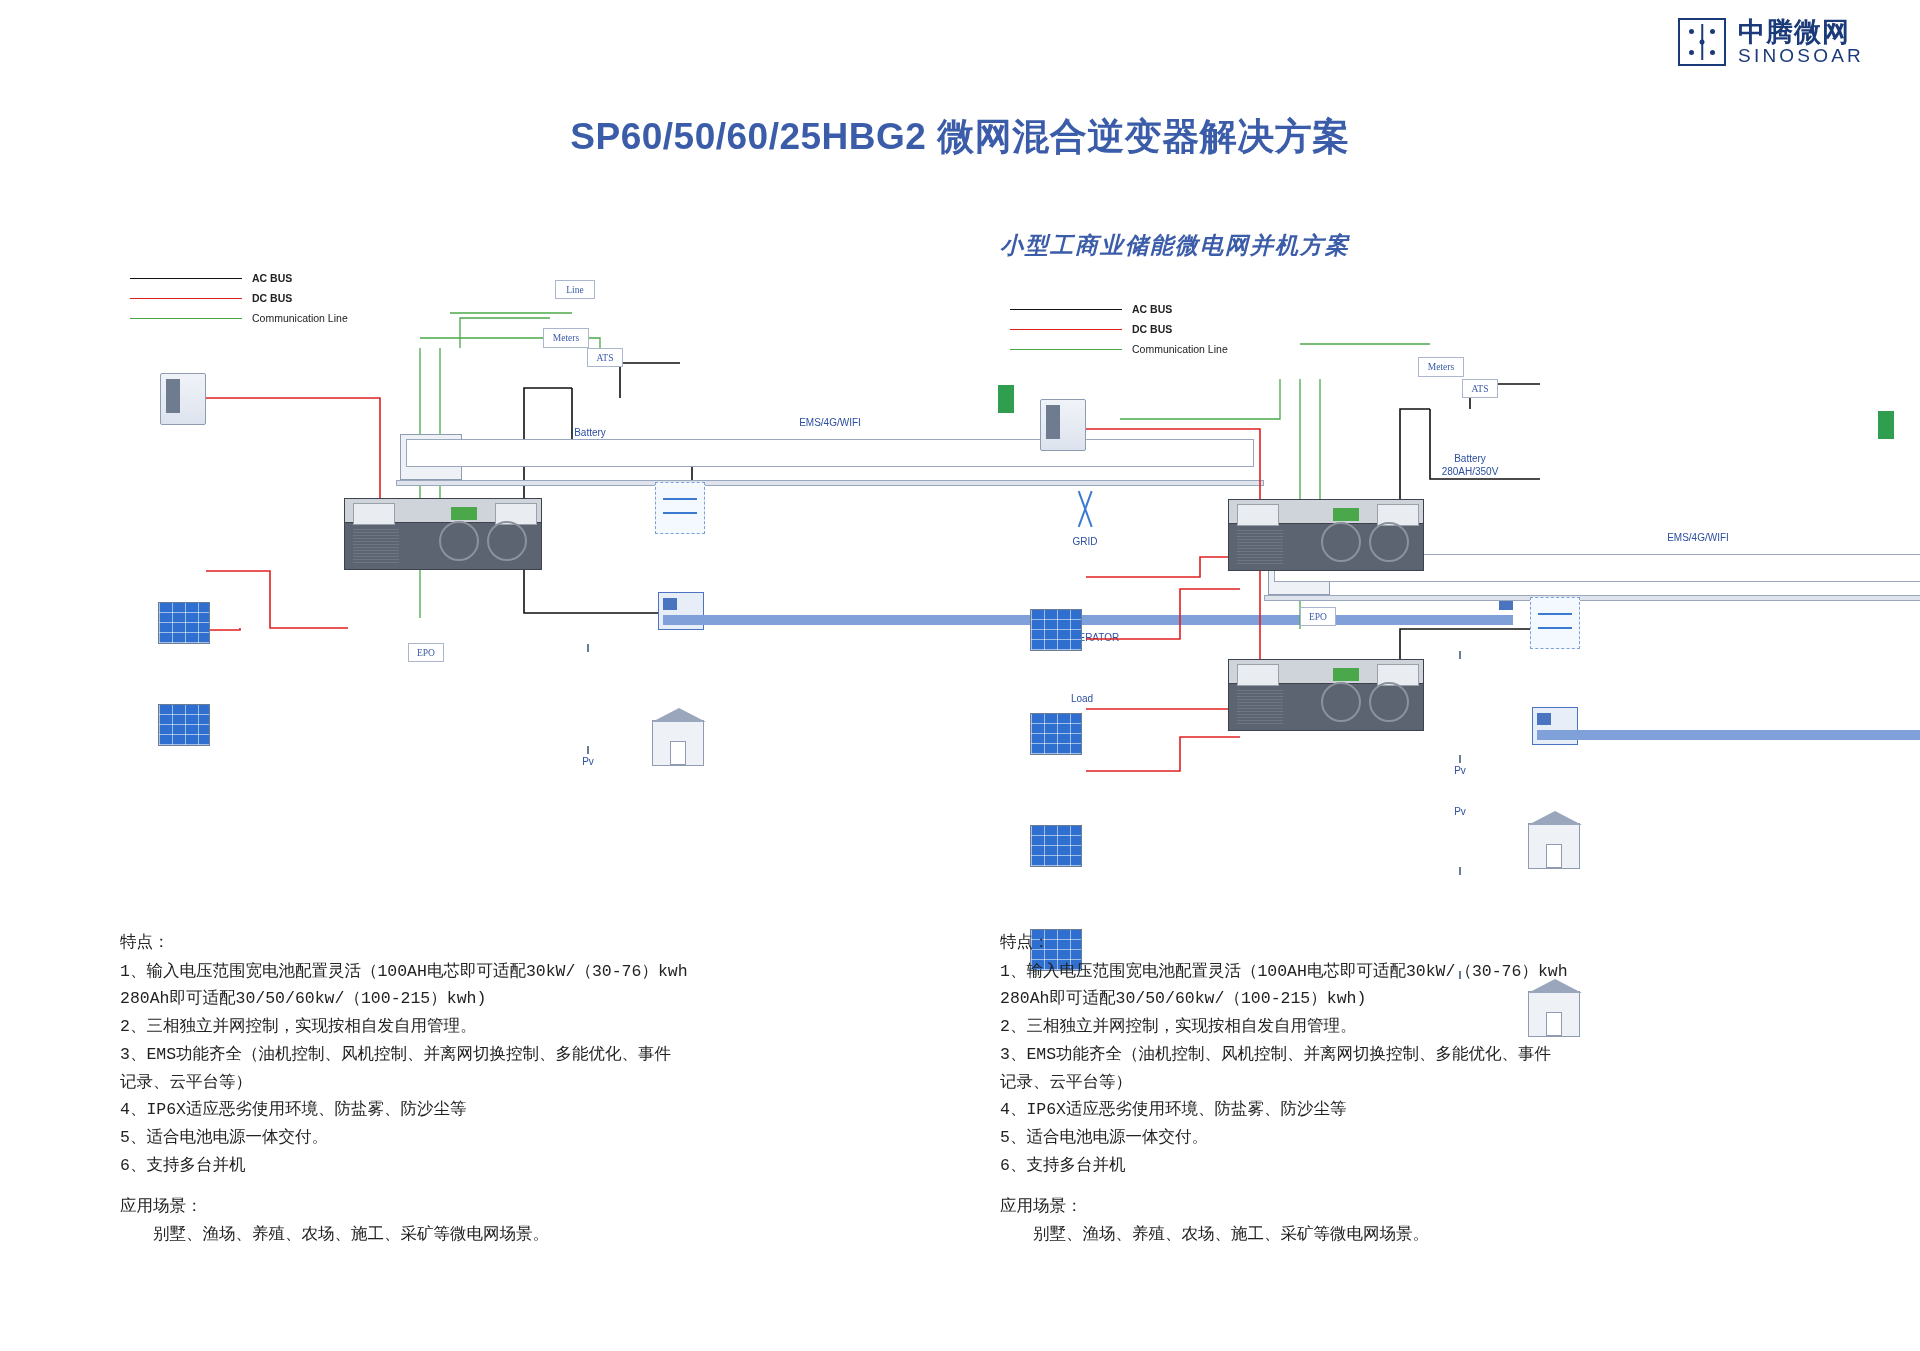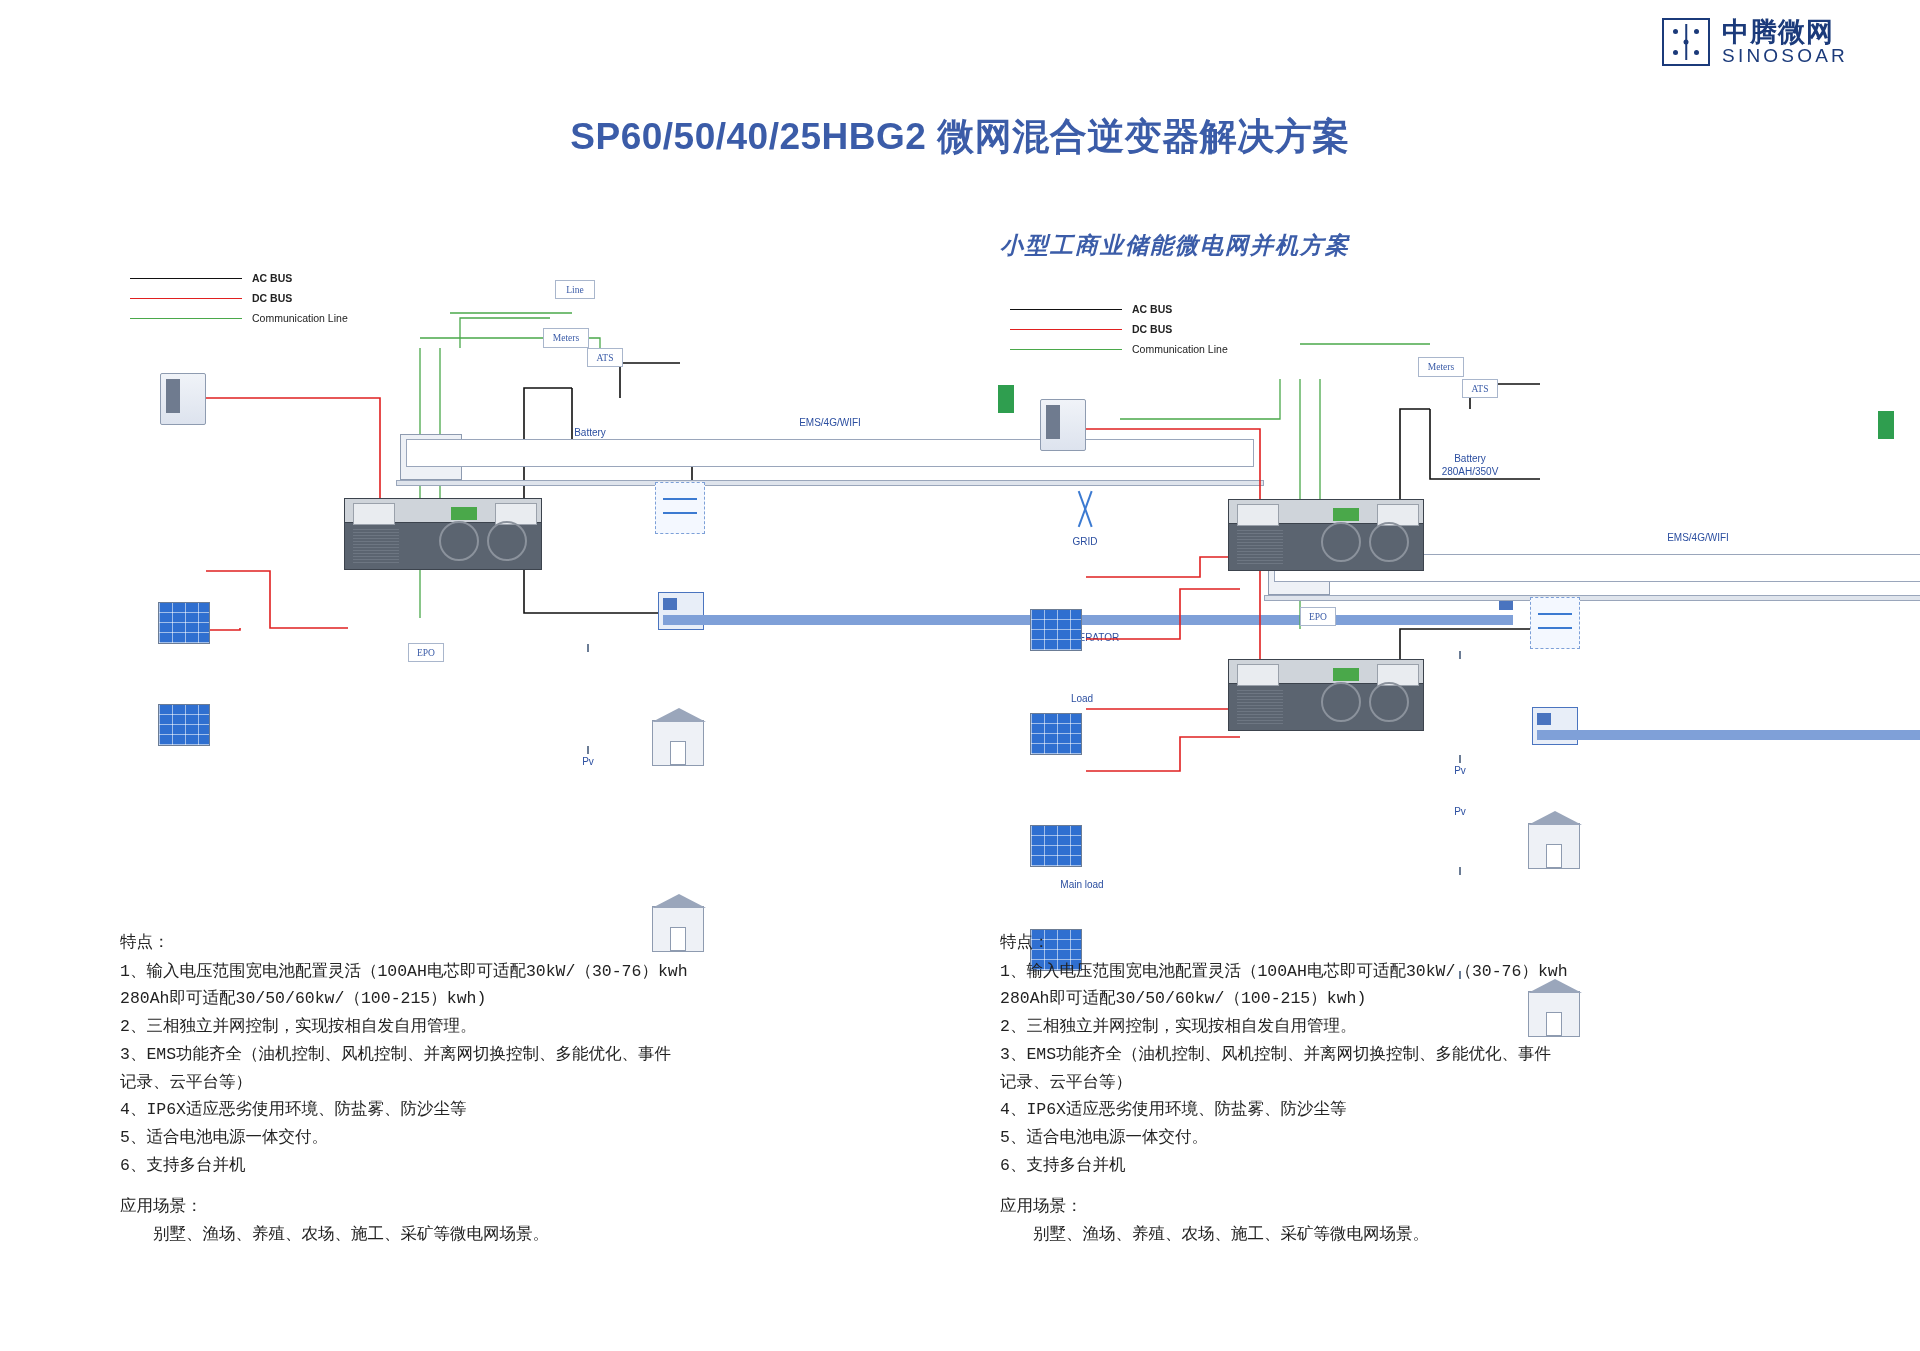--- a/index.html
+++ b/index.html
@@ -6,21 +6,21 @@
   html, body { margin:0; padding:0; }
   body {
     width:1920px; height:1351px;
     background:#ffffff;
     font-family:"Liberation Sans", sans-serif;
     color:#333;
     position:relative;
     overflow:hidden;
   }
   
-  .logo { position:absolute; top:18px; right:72px; display:flex; gap:12px; }
+  .logo { position:absolute; top:18px; right:56px; display:flex; gap:12px; }
   .logo-mark { width:48px; height:48px; border:2px solid #1b3a7a; position:relative; }
   .logo-mark .dot { position:absolute; width:5px; height:5px; border-radius:50%; background:#1b3a7a; }
   .logo-mark .vline { position:absolute; left:50%; top:4px; bottom:4px; width:1.5px; background:#1b3a7a; transform:translateX(-50%); }
   .logo-text { line-height:1.05; }
   .logo-cn { font-size:27px; font-weight:bold; color:#1b3a7a; letter-spacing:1px; }
   .logo-en { font-size:19px; color:#1b3a7a; letter-spacing:3.2px; }
 
   
   .main-title {
     position:absolute; top:112px; left:0; width:1920px; text-align:center;
@@ -126,21 +126,21 @@
     <div class="dot" style="left:9px;bottom:9px;"></div>
     <div class="dot" style="right:9px;bottom:9px;"></div>
     <div class="dot" style="left:50%;top:50%;transform:translate(-50%,-50%);"></div>
   </div>
   <div class="logo-text">
     <div class="logo-cn">中腾微网</div>
     <div class="logo-en">SINOSOAR</div>
   </div>
 </div>
 
-<div class="main-title">SP60/50/40/25HBG2 微网混合逆变器解决方案</div>
+<div class="main-title">SP60/50/60/25HBG2 微网混合逆变器解决方案</div>
 
 <div class="panel left">
 
   <div class="diagram">
 
     <svg class="wires" viewBox="0 0 860 640">
 
       <polyline points="86,140 260,140 260,310" fill="none" stroke="#e02020" stroke-width="1.6"></polyline>
 
       <polyline points="86,313 150,313 150,370 228,370" fill="none" stroke="#e02020" stroke-width="1.6"></polyline>
@@ -224,27 +224,20 @@
     </div>
 
     <div class="node icon" style="left:532px; top:190px;">
       <div class="house">
           <span class="roof"></span>
           <span class="door"></span>
         </div>
       <div class="cap above" style="margin-bottom:16px;">Load</div>
     </div>
 
-    <div class="node icon" style="left:532px; top:330px;">
-      <div class="house">
-          <span class="roof"></span>
-          <span class="door"></span>
-        </div>
-      <div class="cap above" style="margin-bottom:16px;">Main load</div>
-    </div>
 
     <div class="box-label blue" style="left:288px; top:385px; width:36px; height:19px;">EPO</div>
 
     <div class="rack" style="left:224px; top:240px; width:198px; height:72px;">
       <div class="top"></div>
       <div class="mod" style="left:8px; width:42px;"></div>
       <div class="mod" style="left:150px; width:42px;"></div>
       <div class="grn" style="left:106px;"></div>
       <div class="vent" style="left:8px; width:46px;"></div>
       <div class="fan" style="left:94px;"></div>

